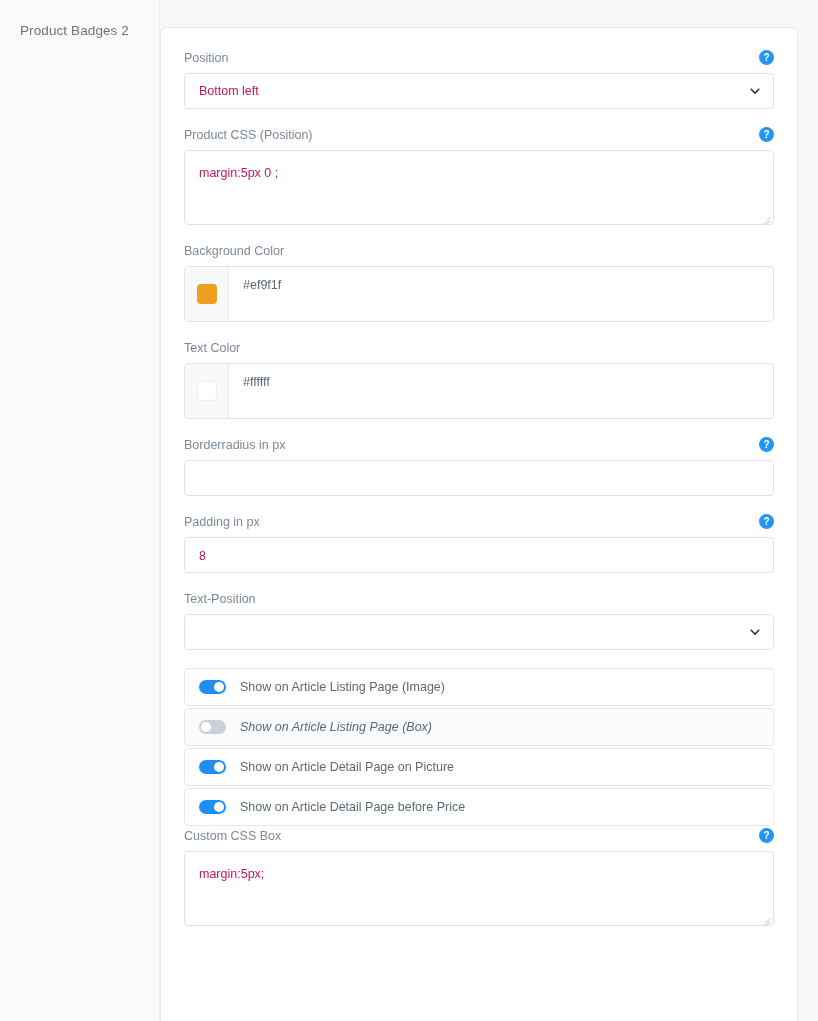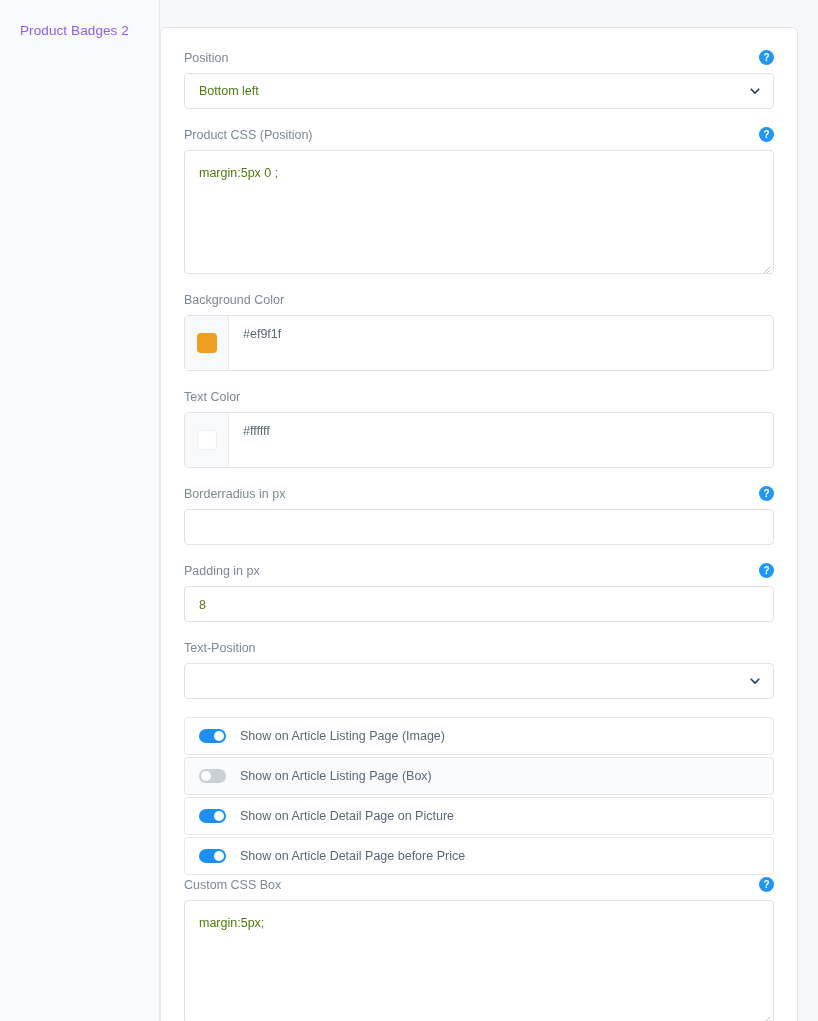--- a/index.html
+++ b/index.html
@@ -23,21 +23,21 @@
   
   .left-col {
     width: 160px;
     flex: 0 0 160px;
     background: #f9fafb;
     border-right: 1px solid #e8eaee;
     padding-top: 22px;
   }
   .section-title {
     font-size: 13.5px;
-    color: #8b5cf6;
+    color: #737373;
     padding-left: 20px;
     letter-spacing: 0.1px;
     line-height: 18px;
   }
 
   
   .right-col {
     flex: 1 1 auto;
     background: #f7f8fa;
     padding: 27px 20px 12px 0;
@@ -85,21 +85,21 @@
   
   .text-input,
   .select-box,
   .textarea-box {
     width: 100%;
     border: 1px solid #dfe3e9;
     border-radius: 4px;
     background: #ffffff;
     font-family: "Liberation Sans", sans-serif;
     font-size: 12.5px;
-    color: #4d7c0f;
+    color: #be185d;
     outline: none;
   }
 
   .text-input {
     height: 36px;
     padding: 0 14px;
     line-height: 36px;
   }
 
   .select-box {
@@ -116,21 +116,21 @@
     top: 50%;
     transform: translateY(-50%);
     width: 12px;
     height: 12px;
     pointer-events: none;
   }
   .chevron svg { display: block; }
 
   .textarea-wrap { position: relative; }
   .textarea-box {
-    height: 124px;
+    height: 75px;
     padding: 13px 14px;
     resize: none;
     display: block;
     line-height: 18px;
   }
   .resize-grip {
     position: absolute;
     right: 3px;
     bottom: 4px;
     width: 10px;
@@ -177,21 +177,21 @@
   .toggle-row {
     display: flex;
     align-items: center;
     height: 38px;
     border: 1px solid #e4e8ed;
     border-radius: 4px;
     padding: 0 14px;
     margin-bottom: 2px;
     background: #ffffff;
   }
-  .toggle-row.off { background: #fafbfc; }
+  .toggle-row.off { background: #fafbfc; font-style: italic; }
 
   .switch {
     width: 27px;
     height: 14px;
     border-radius: 7px;
     background: #c9d0d8;
     position: relative;
     flex: 0 0 27px;
     cursor: pointer;
     transition: background .15s;

